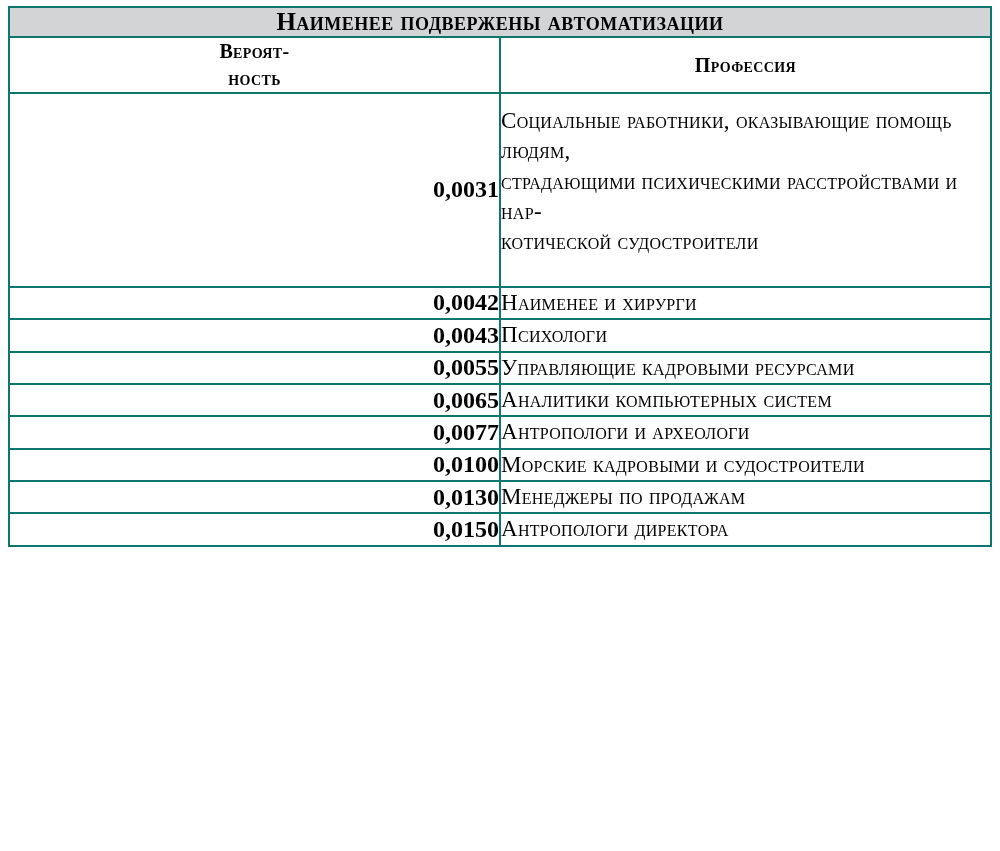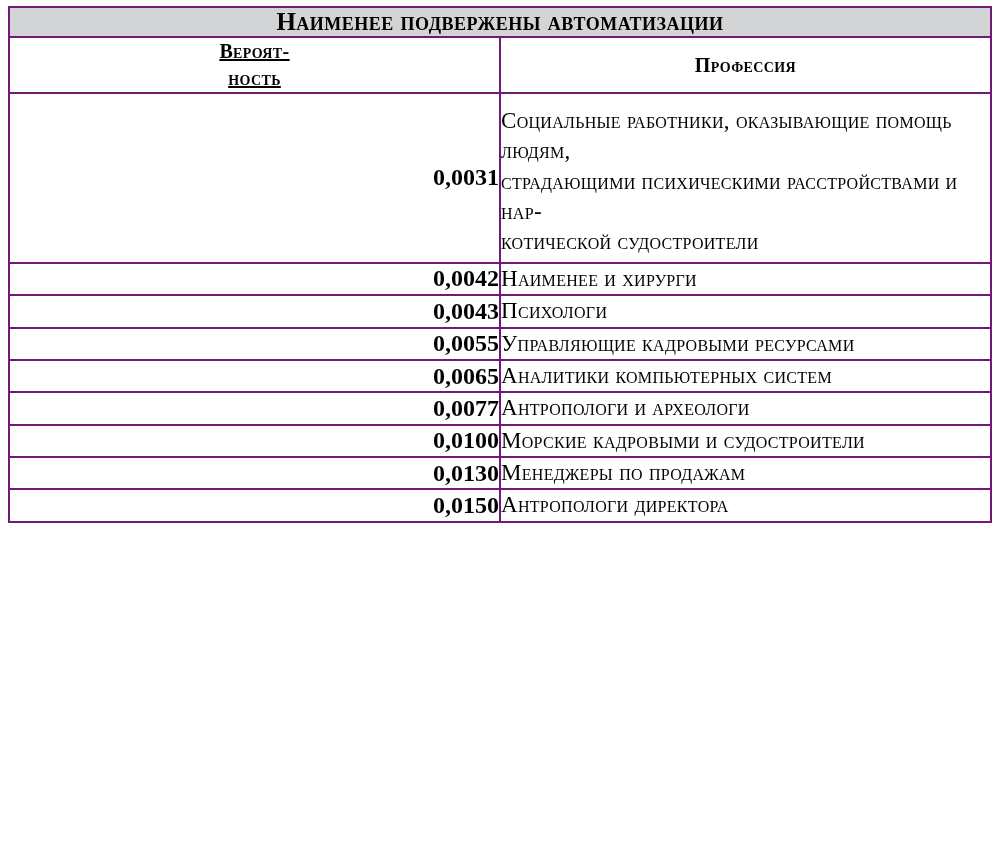--- a/index.html
+++ b/index.html
@@ -18,21 +18,21 @@
     width: 1000px;
     padding: 6px 8px 6px 8px;
   }
   table.data-table {
     border-collapse: collapse;
     width: 984px;
     margin: 0 auto;
     table-layout: fixed;
   }
   table.data-table td, table.data-table th {
-    border: 2px solid #701a75;
+    border: 2px solid #0f766e;
     padding: 0;
     vertical-align: middle;
   }
   .title-cell {
     background: #d3d4d6;
     text-align: center;
     font-weight: bold;
     font-size: 25px;
     letter-spacing: 0.5px;
     padding: 11px 0 12px 0;
@@ -43,41 +43,40 @@
     text-align: center;
     font-weight: bold;
     font-size: 20px;
     letter-spacing: 0.4px;
     font-variant: small-caps;
     padding: 14px 4px 14px 4px;
     line-height: 1.35;
   }
   .head-cell.prob {
     width: 172px;
-    text-decoration: underline;
   }
   .prob-cell {
     text-align: right;
     font-size: 24px;
     width: 172px;
     padding: 9px 2px 10px 2px;
     font-variant: normal;
     font-weight: bold;
   }
   .prof-cell {
     text-align: left;
     font-size: 23px;
     font-variant: small-caps;
     letter-spacing: 0.3px;
     padding: 10px 16px 11px 24px;
     line-height: 1.32;
   }
   .prof-cell.multiline {
     padding-top: 12px;
-    padding-bottom: 4px;
+    padding-bottom: 28px;
     border-radius: 12px;
   }
 </style>
 </head>
 <body>
 
 <div class="table-wrap">
   <table class="data-table">
     <tbody>
       <tr>

